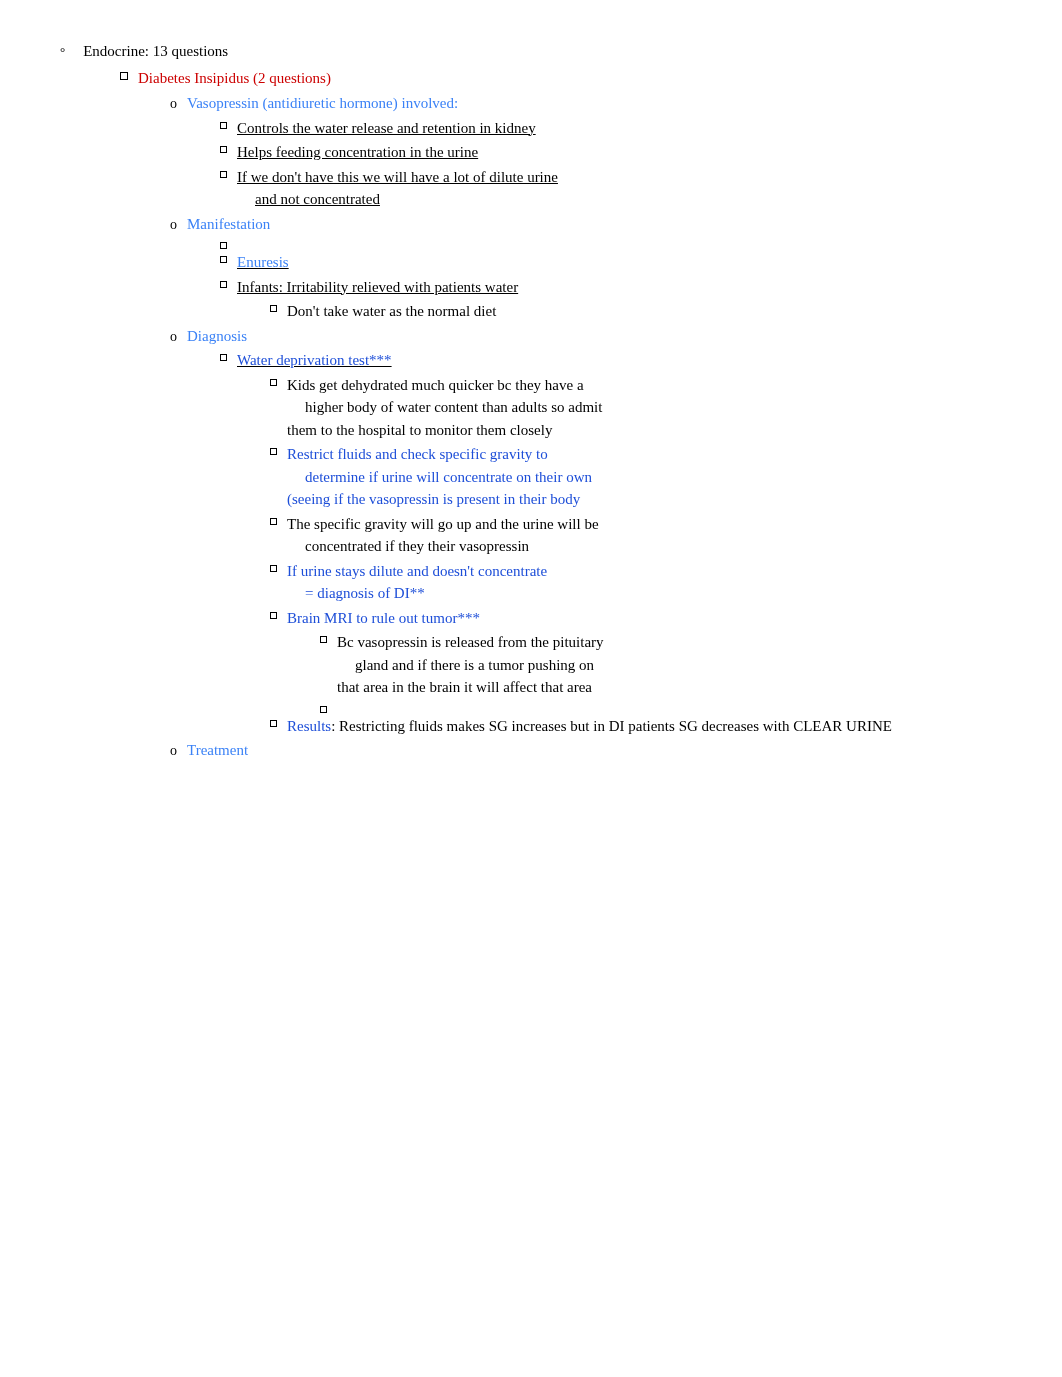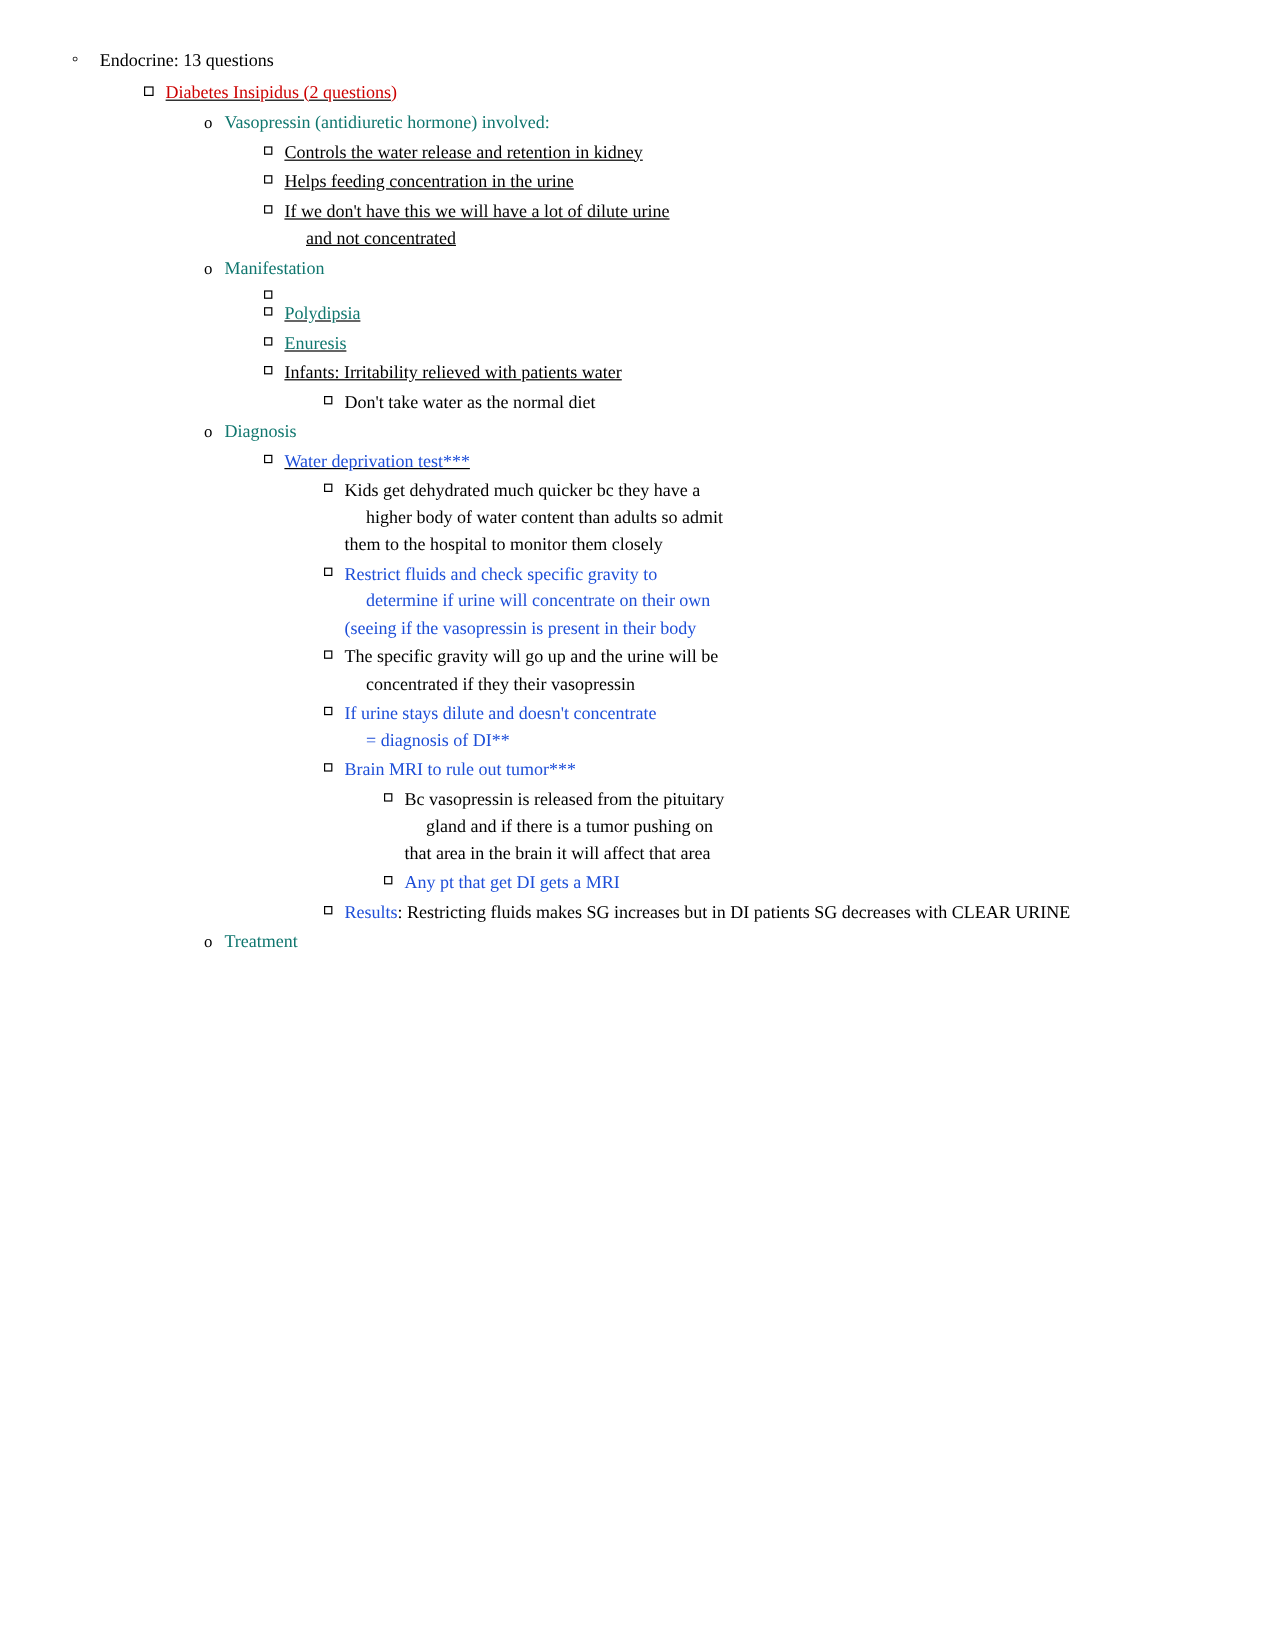--- a/index.html
+++ b/index.html
@@ -27,21 +27,20 @@
     .bullet-degree {
       font-size: 13px;
       margin-right: 18px;
       margin-top: 2px;
       flex-shrink: 0;
     }
 
     .level-1 {
       padding-left: 60px;
       margin-bottom: 3px;
-      text-decoration: underline;
     }
 
     .level-2 {
       padding-left: 110px;
       margin-bottom: 2px;
     }
 
     .level-3 {
       padding-left: 160px;
       margin-bottom: 2px;
@@ -86,21 +85,21 @@
 
     .bullet-o {
       font-size: 14px;
       margin-right: 10px;
       margin-top: 1px;
       flex-shrink: 0;
       font-style: normal;
     }
 
     .red { color: #cc0000; }
-    .blue { color: #0f766e; }
+    .blue { color: #3b82f6; }
     .cyan { color: #1d4ed8; }
 
     .text-content {
       flex: 1;
     }
 
     .indent-line {
       margin-left: 18px;
       text-align: center;
     }
@@ -142,24 +141,20 @@
 
   <div class="level-2 row">
     <span class="bullet-o">o</span>
     <span class="text-content blue">Manifestation</span>
   </div>
 
   <div class="level-3 row">
     <span class="bullet-square-sm"></span>
   </div>
 
-  <div class="level-3 row">
-    <span class="bullet-square-sm"></span>
-    <span class="text-content blue">Polydipsia</span>
-  </div>
 
   <div class="level-3 row">
     <span class="bullet-square-sm"></span>
     <span class="text-content blue">Enuresis</span>
   </div>
 
   <div class="level-3 row">
     <span class="bullet-square-sm"></span>
     <span class="text-content">Infants: Irritability relieved with patients water</span>
   </div>
@@ -204,21 +199,20 @@
     <span class="text-content cyan">Brain MRI to rule out tumor***</span>
   </div>
 
   <div class="level-5 row">
     <span class="bullet-square-sm"></span>
     <span class="text-content">Bc vasopressin is released from the pituitary<br><span class="indent-line">gland and if there is a tumor pushing on<br>that area in the brain it will affect that area</span></span>
   </div>
 
   <div class="level-5 row">
     <span class="bullet-square-sm"></span>
-    <span class="text-content cyan">Any pt that get DI gets a MRI</span>
   </div>
 
   <div class="level-4 row">
     <span class="bullet-square-sm"></span>
     <span class="text-content"><span class="cyan">Results</span><span>: Restricting fluids makes SG increases but in DI patients SG decreases with CLEAR URINE</span></span>
   </div>
 
   <div class="level-2 row">
     <span class="bullet-o">o</span>
     <span class="text-content blue">Treatment</span>

